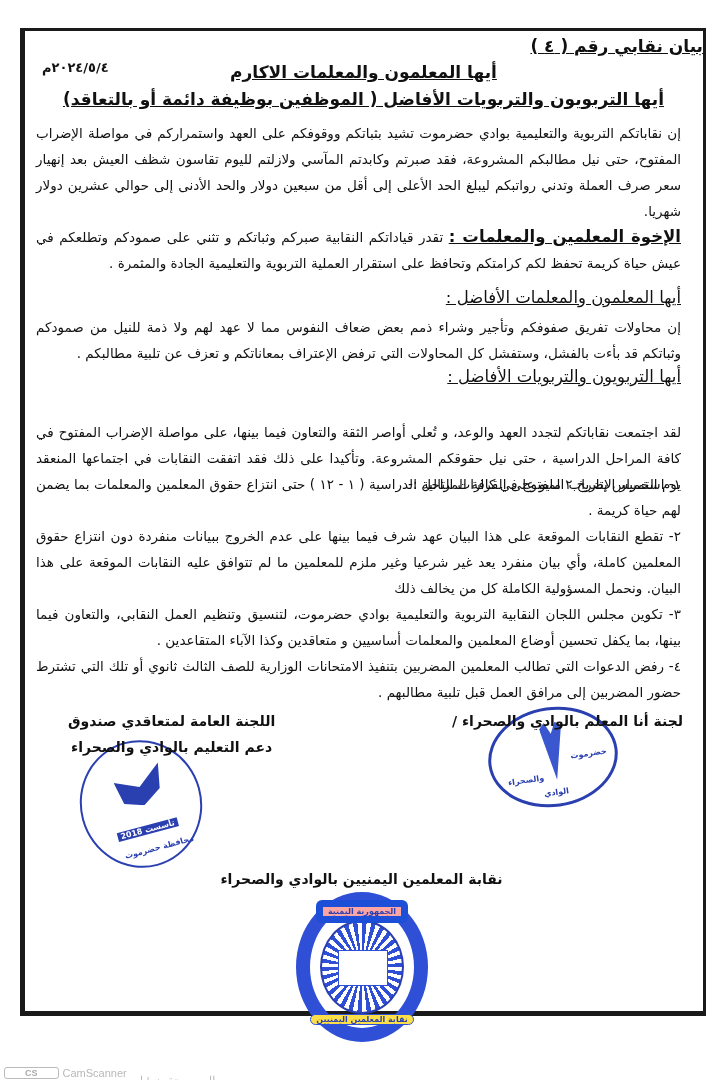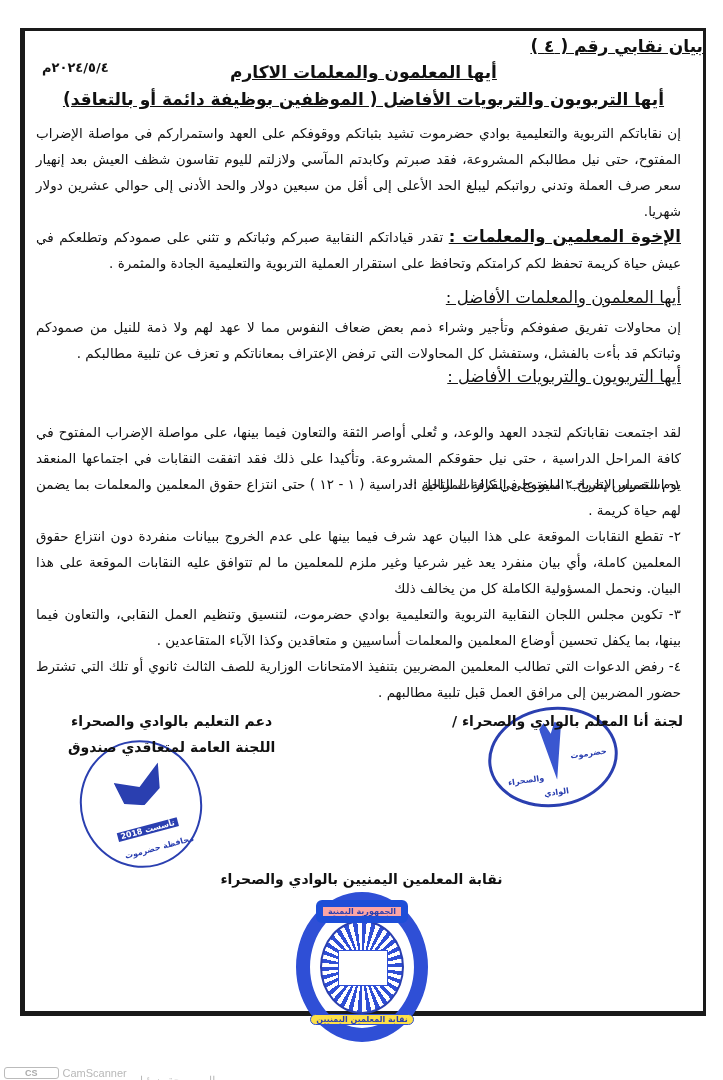--- a/index.html
+++ b/index.html
@@ -65,22 +65,22 @@
 </div>
 
 <div class="stamp" style="left:80px; top:740px; width:122px; height:128px; transform:rotate(-15deg); border-width:2px;">
   <div style="position:absolute; left:38px; top:22px; width:48px; height:42px; background:#2a3fb0; clip-path:polygon(0 30%, 50% 55%, 100% 10%, 90% 70%, 50% 100%, 10% 85%);"></div>
   <div class="stamp-text" style="left:28px; top:84px; background:#2a3fb0; color:#fff; padding:0 3px;">تأسست 2018</div>
   <div class="stamp-text" style="left:30px; top:104px;">محافظة حضرموت</div>
 </div>
 
 <div class="sig" style="right:40px; top:708px;">لجنة أنا المعلم بالوادي والصحراء /</div>
 <div class="sig" style="left:68px; top:708px;">
+  <div>اللجنة العامة لمتعاقدي صندوق</div>
   <div>دعم التعليم بالوادي والصحراء</div>
-  <div>اللجنة العامة لمتعاقدي صندوق</div>
 </div>
 <div class="sig" style="left:0; right:0; top:866px;">نقابة المعلمين اليمنيين بالوادي والصحراء</div>
 
 <div class="stamp" style="left:296px; top:892px; width:132px; height:150px; border-width:14px; border-color:#2f4fd6;">
   <div class="stamp-inner" style="left:10px; top:14px; width:84px; height:94px; background: repeating-conic-gradient(#2f4fd6 0 6deg, #fff 6deg 12deg);"></div>
   <div style="position:absolute; left:28px; top:44px; width:48px; height:34px; background:#fff; border:1px solid #2f4fd6;"></div>
   <div class="stamp-text" style="left:6px; right:6px; top:-6px; background:#fca5a5; border:7px solid #1d4ed8; border-radius:6px;">الجمهورية اليمنية</div>
   <div class="stamp-text" style="left:0; right:0; top:108px; background:#fde047; border:1px solid #2f4fd6; border-radius:6px;">نقابة المعلمين اليمنيين</div>
 </div>
 

